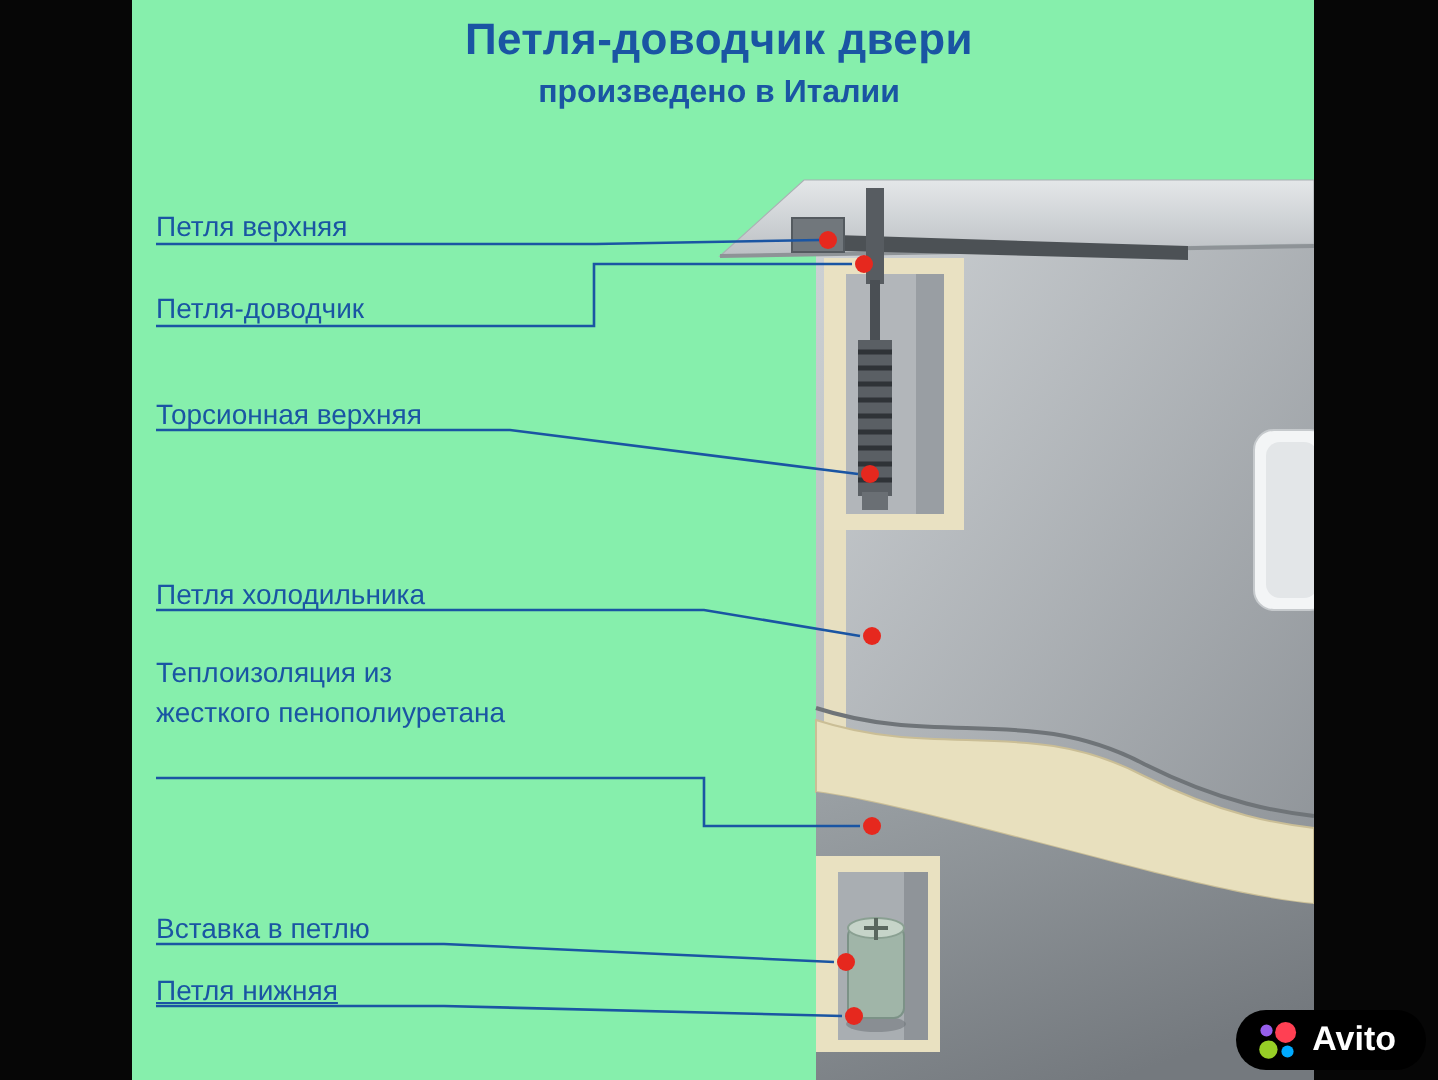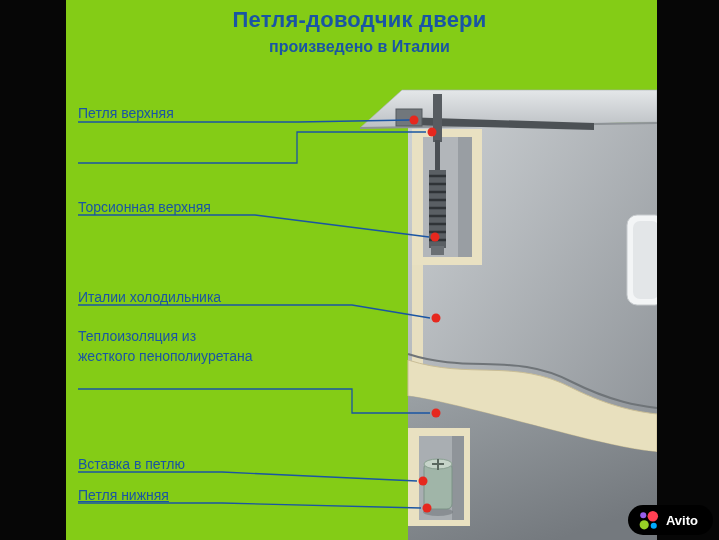--- a/index.html
+++ b/index.html
@@ -1,32 +1,32 @@
 <!DOCTYPE html>
 <html><head>
 <meta charset="utf-8">
 <style>
   html,body{margin:0;padding:0;background:#fff;}
-  .stage{position:relative;width:719px;height:540px;background:#84cc16;overflow:hidden;
+  .stage{position:relative;width:719px;height:540px;background:#86efac;overflow:hidden;
          font-family:"Liberation Sans",sans-serif;}
   .bar{position:absolute;top:0;bottom:0;background:#060606;z-index:5;}
   .bar-left{left:0;width:66px;}
   .bar-right{right:0;width:62px;}
   .title{position:absolute;top:7px;left:0;width:100%;text-align:center;
          color:#1a55a3;font-size:22px;font-weight:bold;z-index:6;letter-spacing:.2px;}
   .subtitle{position:absolute;top:38px;left:0;width:100%;text-align:center;
          color:#1a55a3;font-size:16px;font-weight:bold;z-index:6;}
   .art{position:absolute;left:0;top:0;z-index:1;}
   .lbl{position:absolute;left:78px;color:#1a55a3;font-size:14px;z-index:6;white-space:nowrap;}
   .lbl-1{top:105px;} .lbl-2{top:146px;} .lbl-3{top:199px;} .lbl-4{top:289px;}
   .lbl-5{top:326px;line-height:20px;}
   .lbl-6{top:456px;} .lbl-7{top:487px;text-decoration:underline;}
   .watermark{position:absolute;right:6px;bottom:5px;height:30px;z-index:8;
          background:#000;border-radius:16px;display:flex;align-items:center;
-         gap:7px;padding:0 15px 0 10px;color:#fff;font-size:13px;font-weight:bold;}
+         gap:7px;padding:0 15px 0 10px;color:#fff;font-size:17px;font-weight:bold;}
   .wm-logo{width:21px;height:21px;display:block;}
 </style>
 </head>
 <body>
 
 <div class="stage">
 
   <svg class="art" width="719" height="540" viewBox="0 0 719 540">
     <defs>
       <linearGradient id="gTop" x1="0" y1="0" x2="0" y2="1">
@@ -109,22 +109,23 @@
     </g>
   </svg>
 
   <div class="bar bar-left"></div>
   <div class="bar bar-right"></div>
 
   <div class="title">Петля-доводчик двери</div>
   <div class="subtitle">произведено в Италии</div>
 
   <div class="lbl lbl-1">Петля верхняя</div>
+  <div class="lbl lbl-2">Петля-доводчик</div>
   <div class="lbl lbl-3">Торсионная верхняя</div>
-  <div class="lbl lbl-4">Италии холодильника</div>
+  <div class="lbl lbl-4">Петля холодильника</div>
   <div class="lbl lbl-5">
     <div>Теплоизоляция из</div>
     <div>жесткого пенополиуретана</div>
   </div>
   <div class="lbl lbl-6">Вставка в петлю</div>
   <div class="lbl lbl-7">Петля нижняя</div>
 
   <div class="watermark">
     <svg class="wm-logo" viewBox="0 0 22 22">
       <circle cx="5.5" cy="5.5" r="3.2" fill="#965eeb"></circle>

